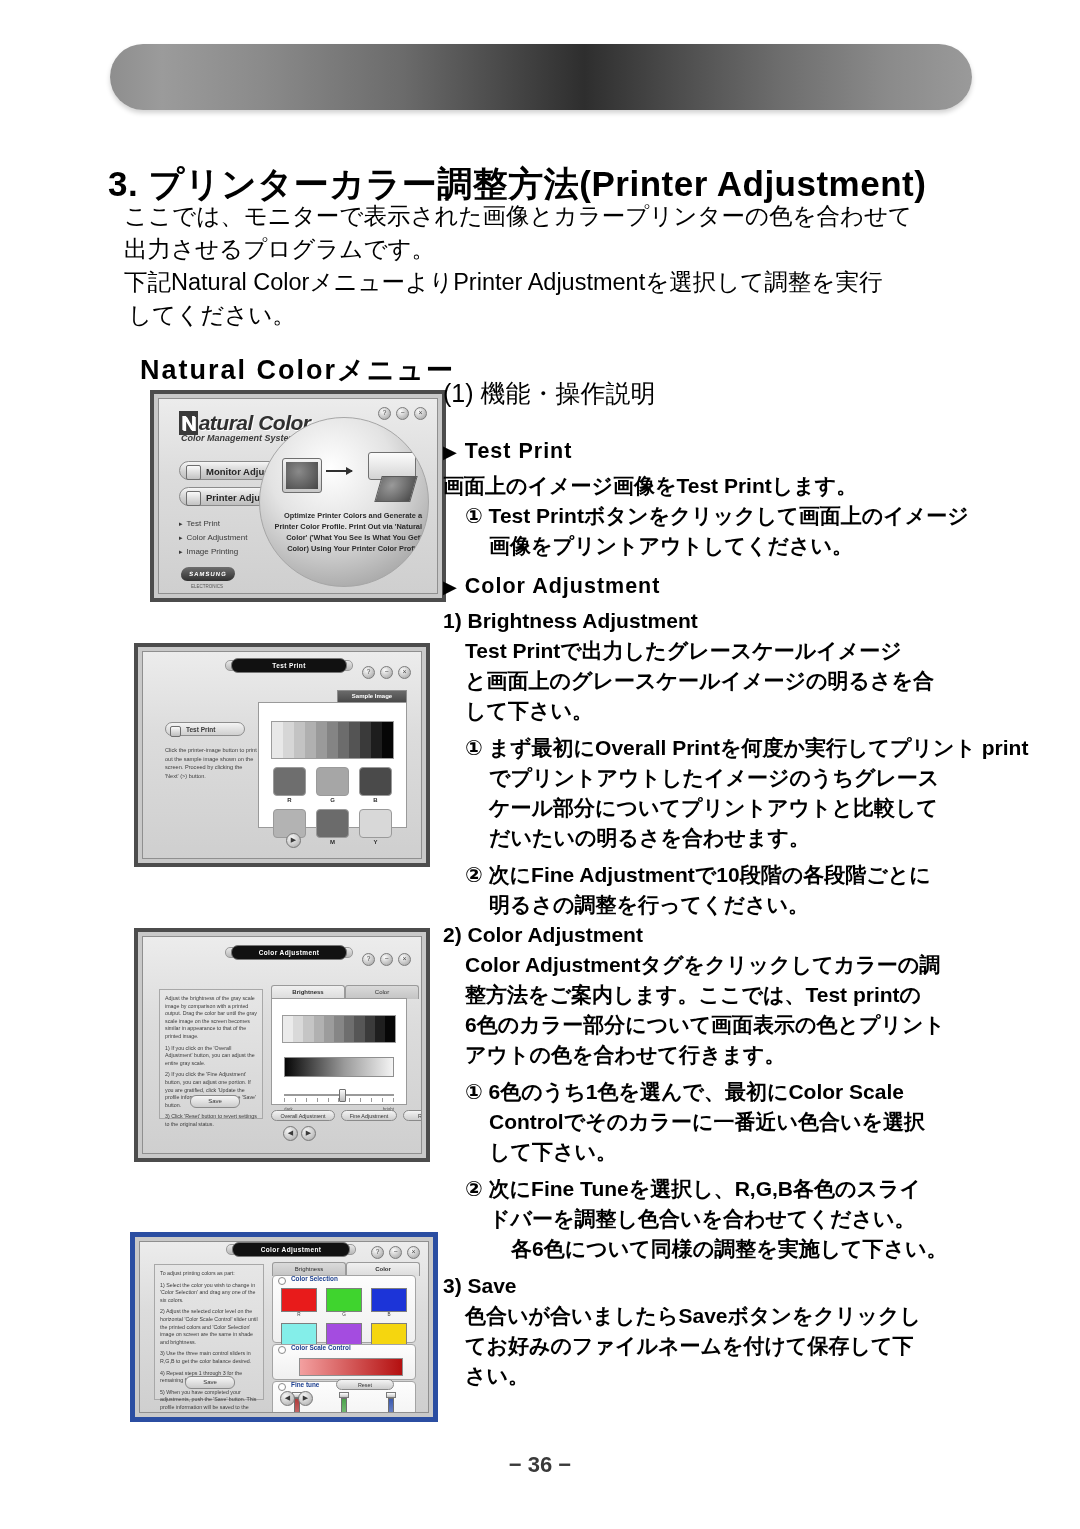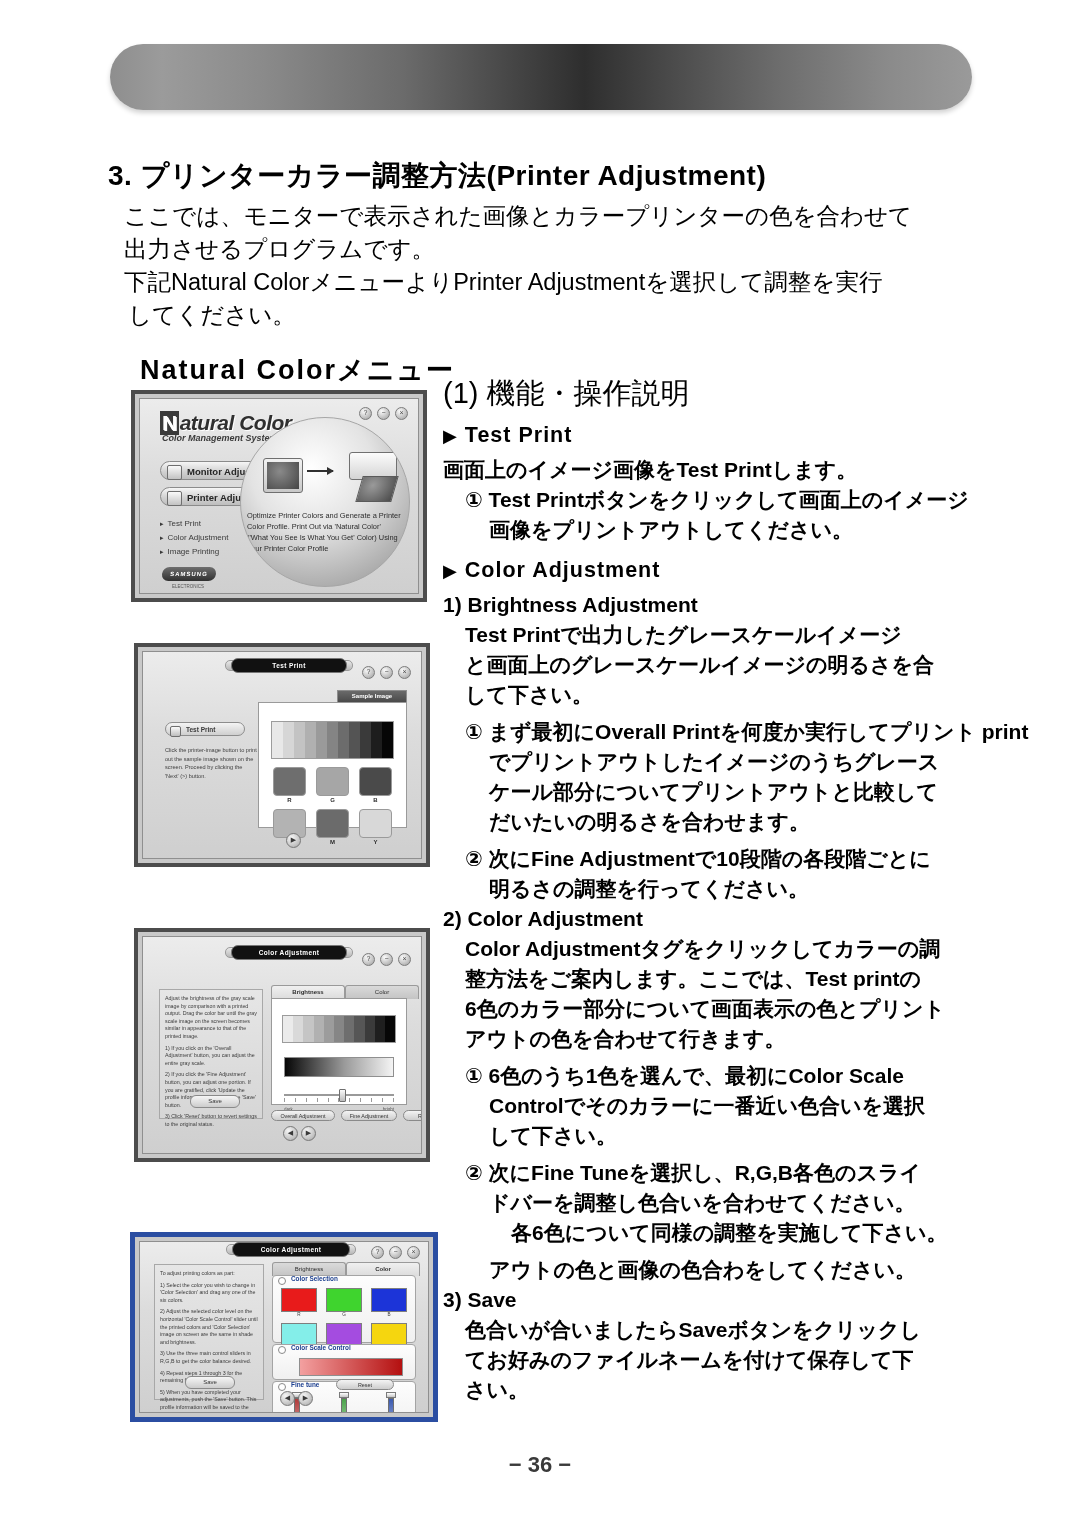--- a/index.html
+++ b/index.html
@@ -30,21 +30,21 @@
         #4d4d4d 66%, #6e6e6e 78%, #8a8a8a 90%, #9a9a9a 100%);
     box-shadow: 0 3px 5px rgba(0,0,0,0.18);
   }
 
   
   .page-title {
     position: absolute;
     left: 108px;
     top: 138px;
     width: 900px;
-    font-size: 28px;
+    font-size: 35px;
     font-weight: bold;
     letter-spacing: 0.5px;
     white-space: nowrap;
   }
 
   
   .intro {
     position: absolute;
     left: 124px;
     top: 200px;
@@ -68,22 +68,22 @@
   
   .right-col {
     position: absolute;
     left: 443px;
     top: 378px;
     width: 560px;
     font-size: 21px;
     line-height: 30px;
   }
   .right-col .sub-title {
-    font-size: 29px;
-    margin-bottom: 12px;
+    font-size: 25px;
+    margin-bottom: 28px;
     white-space: nowrap;
   }
   .right-col .bullet {
     font-weight: bold;
     font-size: 21.5px;
     letter-spacing: 1px;
     margin-top: 10px;
     margin-bottom: 4px;
     white-space: nowrap;
   }
@@ -202,22 +202,22 @@
     background:linear-gradient(to bottom,#fcfcfc,#d4d4d4);
     border:1px solid #707070; border-radius:3px;
   }
   .nc-paper {
     position:absolute; right:14px; top:58px; width:34px; height:24px;
     background: radial-gradient(circle at 35% 35%, #9a9a9a, #4a4a4a);
     border:1px solid #5a5a5a; transform: skewX(-16deg);
   }
   .nc-ctext {
     position:absolute; left:6px; right:6px; top:92px;
-    font-size:7.4px; font-weight:normal; color:#2b2b2b;
-    text-align:left; line-height:11px;
+    font-size:7.4px; font-weight:bold; color:#2b2b2b;
+    text-align:right; line-height:11px;
   }
   .nc-brand {
     position:absolute; left:22px; bottom:12px;
     width:54px; height:14px; border-radius:7px;
     background: linear-gradient(to bottom,#6e6e6e,#303030);
     color:#fff; font-size:6px; font-weight:bold; text-align:center; line-height:14px;
     letter-spacing:1px; transform: skewX(-6deg);
   }
   .nc-brand-sub { position:absolute; left:32px; bottom:4px; font-size:4.5px; color:#555; }
 
@@ -333,21 +333,21 @@
 
 <div class="intro">
   <div>ここでは、モニターで表示された画像とカラープリンターの色を合わせて</div>
   <div>出力させるプログラムです。</div>
   <div>下記Natural ColorメニューよりPrinter Adjustmentを選択して調整を実行</div>
   <div class="ind">してください。</div>
 </div>
 
 <div class="section-heading">Natural Colorメニュー</div>
 
-<div class="figure fig-frame-dark" style="left:131px; top:390px; width:296px; height:212px;">
+<div class="figure fig-frame-dark" style="left:150px; top:390px; width:296px; height:212px;">
   <div class="win">
 
     <div class="win-btns" style="right:10px; top:8px;">
       <div class="win-btn">?</div>
       <div class="win-btn">−</div>
       <div class="win-btn">×</div>
     </div>
 
     <div class="nc-logo">
       <span class="cap">N</span><span>atural Color</span>
@@ -654,21 +654,20 @@
   <div class="line lv2">アウトの色を合わせて行きます。</div>
   <div class="gap"></div>
   <div class="line lv2">① 6色のうち1色を選んで、最初にColor Scale</div>
   <div class="line lv3">Controlでそのカラーに一番近い色合いを選択</div>
   <div class="line lv3">して下さい。</div>
   <div class="gap"></div>
   <div class="line lv2">② 次にFine Tuneを選択し、R,G,B各色のスライ</div>
   <div class="line lv3">ドバーを調整し色合いを合わせてください。</div>
   <div class="line lv4">各6色について同様の調整を実施して下さい。</div>
   <div class="gap"></div>
-  <div class="line lv3">アウトの色と画像の色合わをしてください。</div>
 
   <div class="line lv1">3) Save</div>
   <div class="line lv2">色合いが合いましたらSaveボタンをクリックし</div>
   <div class="line lv2">てお好みのファイルネームを付けて保存して下</div>
   <div class="line lv2">さい。</div>
 </div>
 
 <div class="page-num">− 36 −</div>
 
 </body></html>

